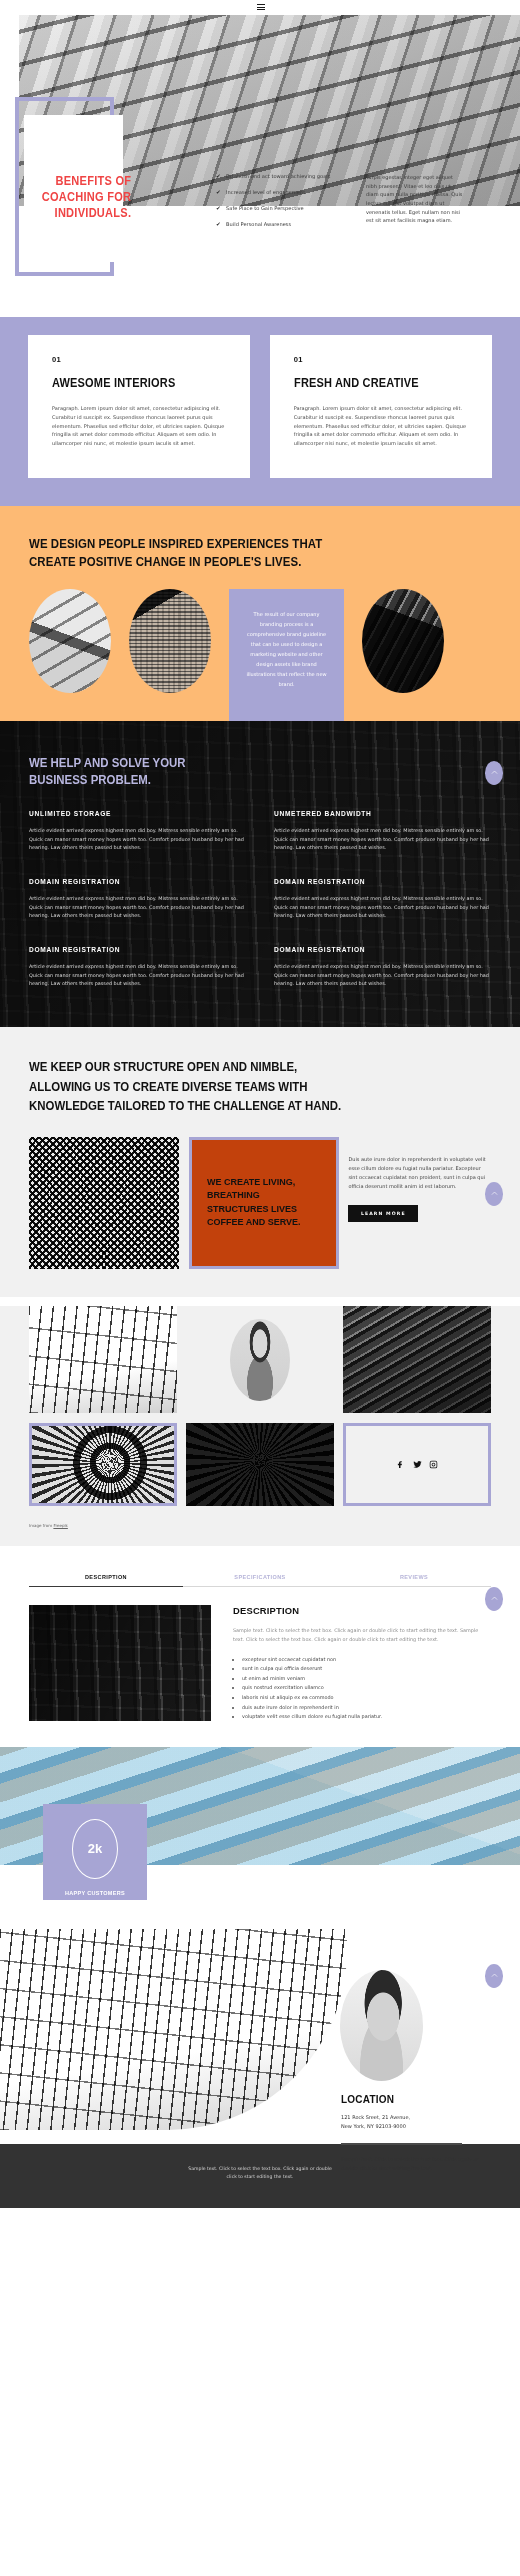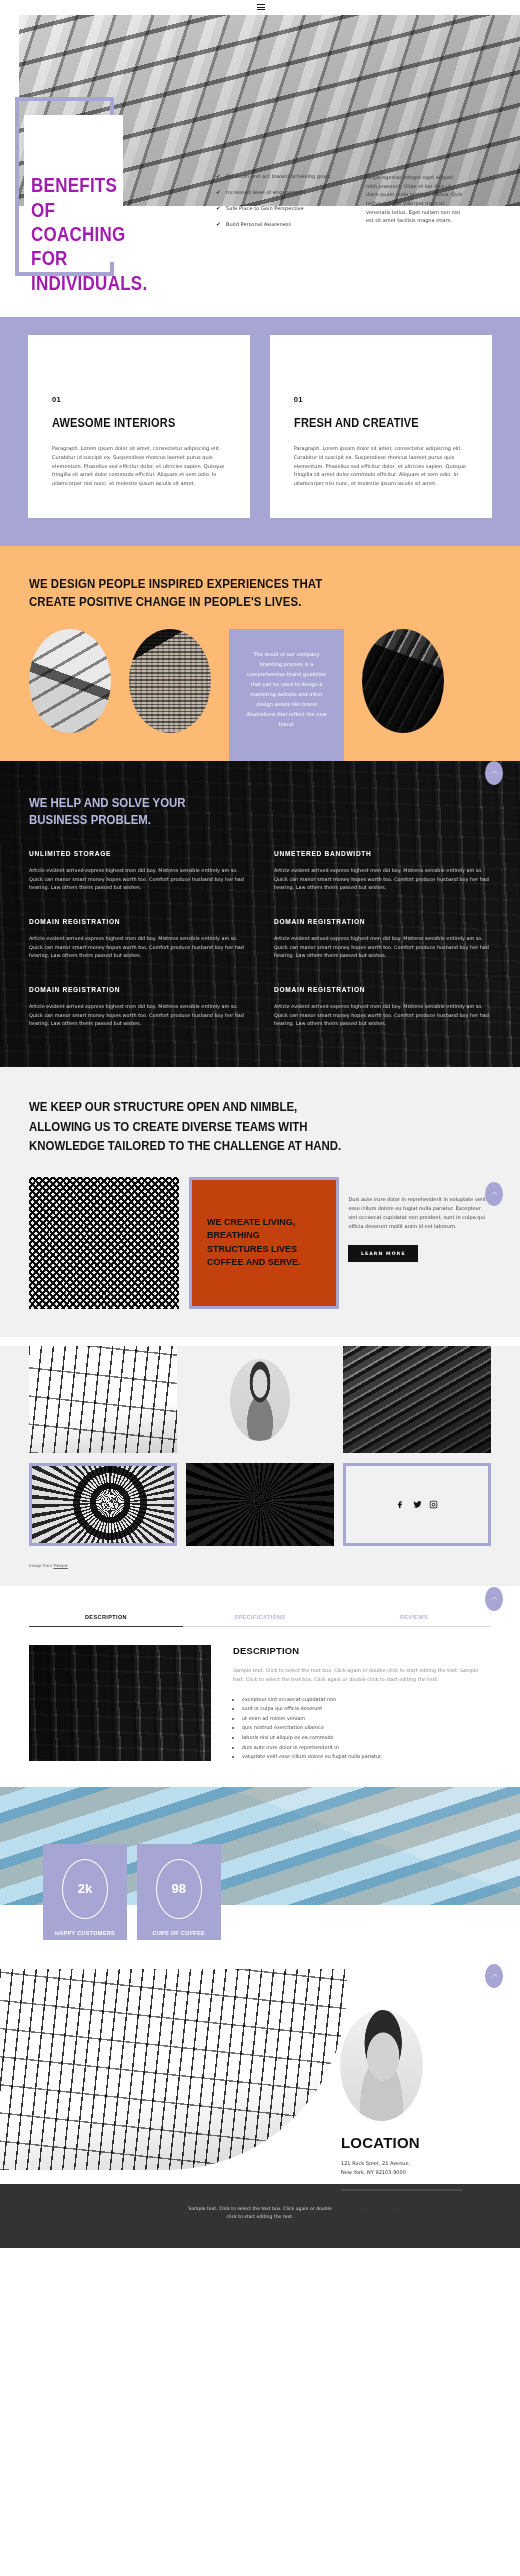--- a/index.html
+++ b/index.html
@@ -109,39 +109,39 @@
   .hero-frame {
     position:absolute; left:15.3px; top:82px; width:99px; height:179px;
     border:4.2px solid #a7a5d4;
   }
   .hero-card {
     position:absolute; left:23.6px; top:100px; width:99px; height:147px;
     background:#fff;
   }
   .hero-title {
     position:absolute; left:30.5px; top:158px; width:118px;
-    font-size:20px; line-height:1.22; color:#a21caf;
+    font-size:13px; line-height:1.22; color:#ef4444;text-align:right;
   }
   .hero-title div { font-family:"Liberation Sans Narrow","Liberation Sans",sans-serif; font-weight:700; letter-spacing:0.3px; transform:scaleX(.85); transform-origin:left center;}
   .hero-list { position:absolute; left:216px; top:158px; width:132px; }
   .hero-list li {
     list-style:none; display:flex; gap:5.5px; align-items:flex-start;
     font-family:"DejaVu Sans",sans-serif; font-size:5.1px; color:#3a3a3a;
     line-height:1.35; margin-bottom:9px;
   }
   .hero-list li .chk { color:#2b2b2b; font-size:5.5px; line-height:1.2; }
   .hero-para {
     position:absolute; left:366px; top:158px; width:97px;
     font-family:"DejaVu Sans",sans-serif; font-size:5px; line-height:1.72; color:#3c3c3c;
   }
 
   
   .cards { background:#a7a5d4; padding:18px 28px 28px; display:flex; gap:19.4px; }
   .card { background:#fff; flex:1; padding:19.4px 24px 30.5px; }
-  .card .num { font-family:"Liberation Sans Narrow","Liberation Sans",sans-serif; font-weight:700; font-size:7.6px; color:#111; letter-spacing:0.3px;margin-top:40px; }
+  .card .num { font-family:"Liberation Sans Narrow","Liberation Sans",sans-serif; font-weight:700; font-size:7.6px; color:#111; letter-spacing:0.3px; }
   .card h3 { margin:12.5px 0 14px; font-size:12.5px; color:#111; font-family:"Liberation Sans Narrow","Liberation Sans",sans-serif; font-weight:700; letter-spacing:0.2px; transform:scaleX(.88); transform-origin:left center; }
   .card p { font-family:"DejaVu Sans",sans-serif; font-size:5px; line-height:1.75; color:#4a4a4a; }
 
   
   .design { background:#fdba74; padding:29px 29px 0; position:relative; }
   .design h2 { font-size:13px; line-height:1.38; color:#111; font-family:"Liberation Sans Narrow","Liberation Sans",sans-serif; font-weight:700; letter-spacing:0.1px; transform:scaleX(.88); transform-origin:left center; }
   .ovals { display:flex; gap:18px; margin-top:18px; align-items:flex-start; }
   .oval { width:82px; height:104px; border-radius:50%; }
   .quote-box { width:115px; min-height:132px; background:#a7a5d4; color:#fff; padding:19.4px 14px; text-align:center;
     font-family:"DejaVu Sans",sans-serif; font-size:5px; line-height:2.0; }
@@ -192,31 +192,31 @@
   .tab-text { flex:1; }
   .tab-text h3 { font-family:"Liberation Sans Narrow","Liberation Sans",sans-serif; font-weight:700; font-size:9.4px; color:#111; margin-bottom:9.7px; letter-spacing:0.2px; }
   .tab-text p { font-family:"DejaVu Sans",sans-serif; font-size:4.9px; line-height:1.82; color:#8e8e8e; }
   .tab-text ul { margin:11px 0 0 9px; }
   .tab-text li { font-family:"DejaVu Sans",sans-serif; font-size:4.9px; line-height:1.95; color:#4a4a4a; }
 
   
   .stats { position:relative; height:168px; }
   .stats-bg { position:absolute; left:0; top:0; width:520px; height:118px; }
   .stats-row { position:absolute; left:43px; top:57px; display:flex; gap:9.7px; }
-  .stat { width:84px; height:96px; background:#a7a5d4; display:flex; flex-direction:column; align-items:center; padding-top:15.3px; }
+  .stat { width:104px; height:96px; background:#a7a5d4; display:flex; flex-direction:column; align-items:center; padding-top:15.3px; }
   .stat-circle { width:46px; height:60px; border:1.4px solid #fff; border-radius:50%; display:flex; align-items:center; justify-content:center; }
   .stat-num { color:#fff; font-family:"Liberation Sans Narrow","Liberation Sans",sans-serif; font-weight:700; font-size:13px; }
   .stat-label { margin-top:11px; color:#fff; font-family:"Liberation Sans Narrow","Liberation Sans",sans-serif; font-weight:700; font-size:5.5px; letter-spacing:0.3px; }
 
   
   .location { position:relative; background:#fff; height:229px; }
   .loc-img { position:absolute; left:0; top:14px; width:347px; height:201px; border-radius:0 0 180px 0; }
   .loc-avatar { position:absolute; left:340px; top:55px; width:83px; height:111px; border-radius:50%; }
   .loc-body { position:absolute; left:341px; top:179px; width:159px; }
-  .loc-body h3 { font-family:"Liberation Sans Narrow","Liberation Sans",sans-serif; font-weight:700; font-size:15px; color:#111; letter-spacing:0.2px; }
+  .loc-body h3 { font-family:"Liberation Sans Narrow","Liberation Sans",sans-serif; font-weight:700; font-size:10px; color:#111; letter-spacing:0.2px; }
   .loc-addr { margin-top:8.3px; font-family:"DejaVu Sans",sans-serif; font-size:5px; line-height:1.72; color:#333; }
   .loc-rule { width:121px; height:2.8px; background:#4a4a4a; margin:12.5px 0 9.7px; }
   .loc-note { font-family:"DejaVu Sans",sans-serif; font-size:5px; line-height:1.7; color:#333; width:153px; }
 
   
   .footer { background:#333333; padding:21px 0 26px; text-align:center; }
   .footer p { font-family:"DejaVu Sans",sans-serif; font-size:4.6px; line-height:1.85; color:#d6d6d6; }
 
   
   .scroll-top {
@@ -444,26 +444,20 @@
 
   <section class="stats">
     <div class="stats-bg photo ph10"></div>
     <div class="stats-row">
       <div class="stat">
         <div class="stat-circle">
           <span class="stat-num">2k</span>
         </div>
         <div class="stat-label">HAPPY CUSTOMERS</div>
       </div>
-      <div class="stat">
-        <div class="stat-circle">
-          <span class="stat-num">98</span>
-        </div>
-        <div class="stat-label">CUPS OF COFFEE</div>
-      </div>
     </div>
   </section>
 
   <section class="location">
     <div class="loc-img photo ph9"></div>
     <div class="loc-avatar ph-person2"></div>
     <div class="loc-body">
       <h3>LOCATION</h3>
       <div class="loc-addr">
         <div>121 Rock Sreet, 21 Avenue,</div>

